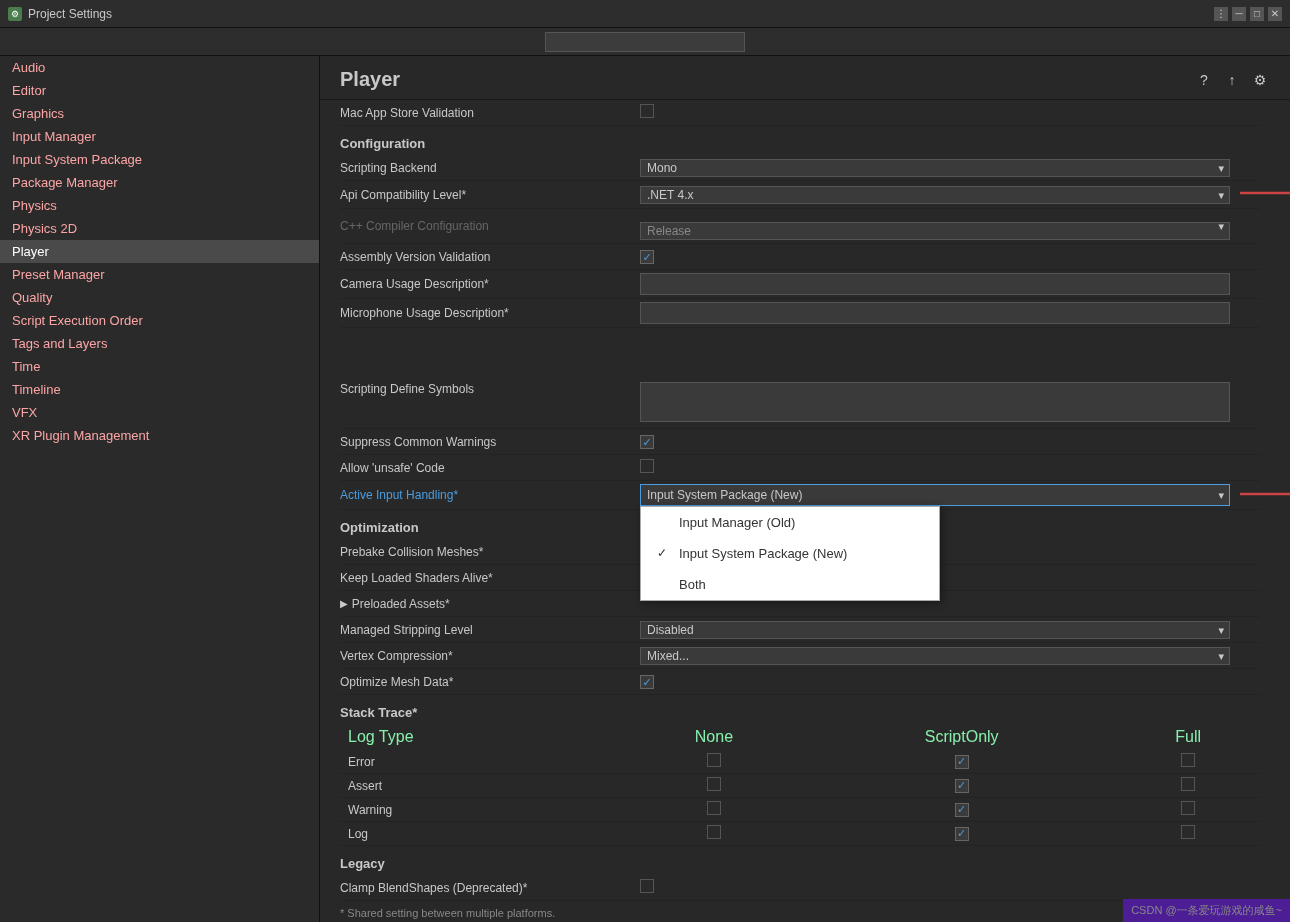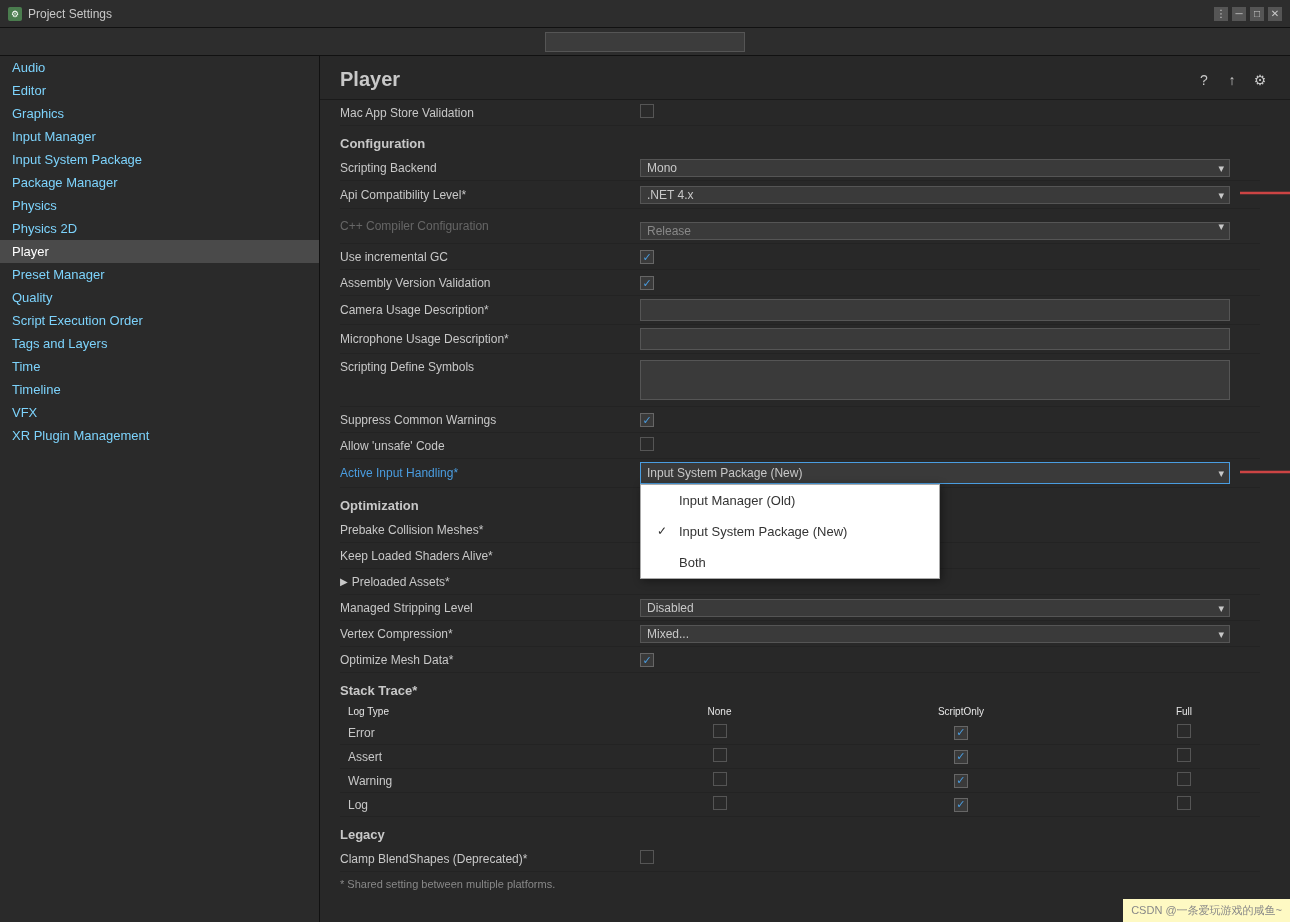--- a/index.html
+++ b/index.html
@@ -84,21 +84,21 @@
       width: 320px;
       background: #2a2a2a;
       border-right: 1px solid #111;
       overflow-y: auto;
       flex-shrink: 0;
     }
     .sidebar-item {
       padding: 4px 12px;
       cursor: pointer;
       font-size: 13px;
-      color: #7dd3fc;
+      color: #fca5a5;
     }
     .sidebar-item.active {
       background: #4a4a4a;
       color: white;
     }
 
     
     .content {
       flex: 1;
       background: #282828;
@@ -302,22 +302,22 @@
     }
 
     
     .stack-trace-table {
       width: 100%;
       border-collapse: collapse;
     }
     .stack-trace-table th {
       text-align: center;
       font-weight: normal;
-      color: #e5e5e5;
-      font-size: 10px;
+      color: #86efac;
+      font-size: 16px;
       padding: 4px 8px;
     }
     .stack-trace-table td {
       padding: 3px 8px;
       font-size: 12px;
       border-bottom: 1px solid #232323;
     }
     .stack-trace-table td:first-child {
       color: #c8c8c8;
     }
@@ -326,21 +326,21 @@
     }
 
     
     .footer {
       position: absolute;
       bottom: 0;
       right: 0;
       padding: 4px 8px;
       font-size: 11px;
       color: #888;
-      background: #fef9c3;
+      background: #4c1d95;
     }
 
     
     .disabled-field {
       color: #666;
     }
 
     
     .foldout-row {
       display: flex;
@@ -455,49 +455,43 @@
         <span class="setting-label disabled-field">C++ Compiler Configuration</span>
         <div class="setting-control">
           <div class="dropdown-wrapper">
             <select style="color:#888;margin-top:10px;">
               <option>Release</option>
             </select>
           </div>
         </div>
       </div>
 
-      <div class="setting-row">
-        <span class="setting-label">Use incremental GC</span>
+
+      <div class="setting-row">
+        <span class="setting-label">Assembly Version Validation</span>
         <div class="setting-control">
           <div class="checkbox checked"></div>
         </div>
       </div>
 
       <div class="setting-row">
-        <span class="setting-label">Assembly Version Validation</span>
-        <div class="setting-control">
-          <div class="checkbox checked"></div>
-        </div>
-      </div>
-
-      <div class="setting-row">
         <span class="setting-label">Camera Usage Description*</span>
         <div class="setting-control">
           <input class="text-input" type="text" value="" style="">
         </div>
       </div>
 
       <div class="setting-row">
         <span class="setting-label">Microphone Usage Description*</span>
         <div class="setting-control">
           <input class="text-input" type="text" value="" style="">
         </div>
       </div>
 
-      <div class="setting-row" style="align-items: flex-start; padding-top: 6px;">
+      <div class="setting-row" style="align-items: flex-start; padding-top: 6px; margin-top: 48px;">
         <span class="setting-label">Scripting Define Symbols</span>
         <div class="setting-control">
           <textarea class="scripting-symbols-area" style=""></textarea>
         </div>
       </div>
 
       <div class="setting-row">
         <span class="setting-label">Suppress Common Warnings</span>
         <div class="setting-control">
           <div class="checkbox checked"></div>

